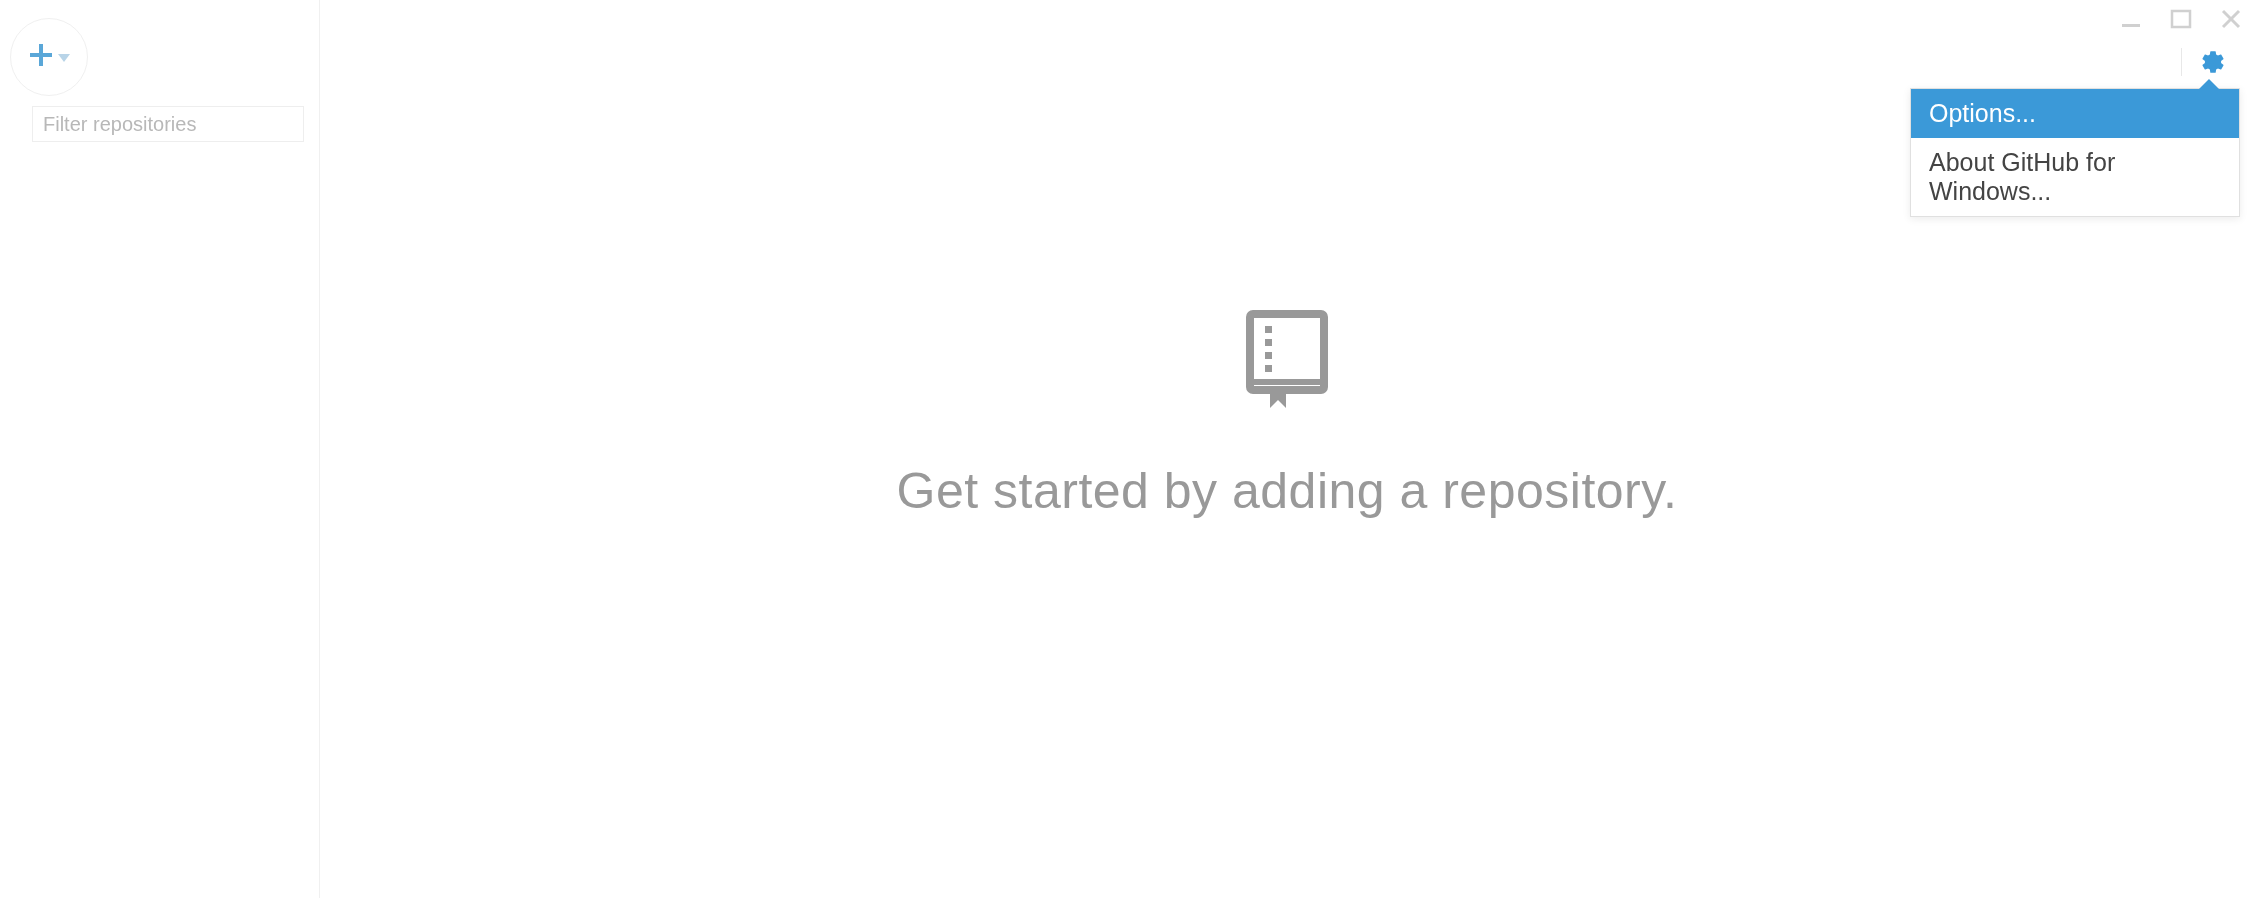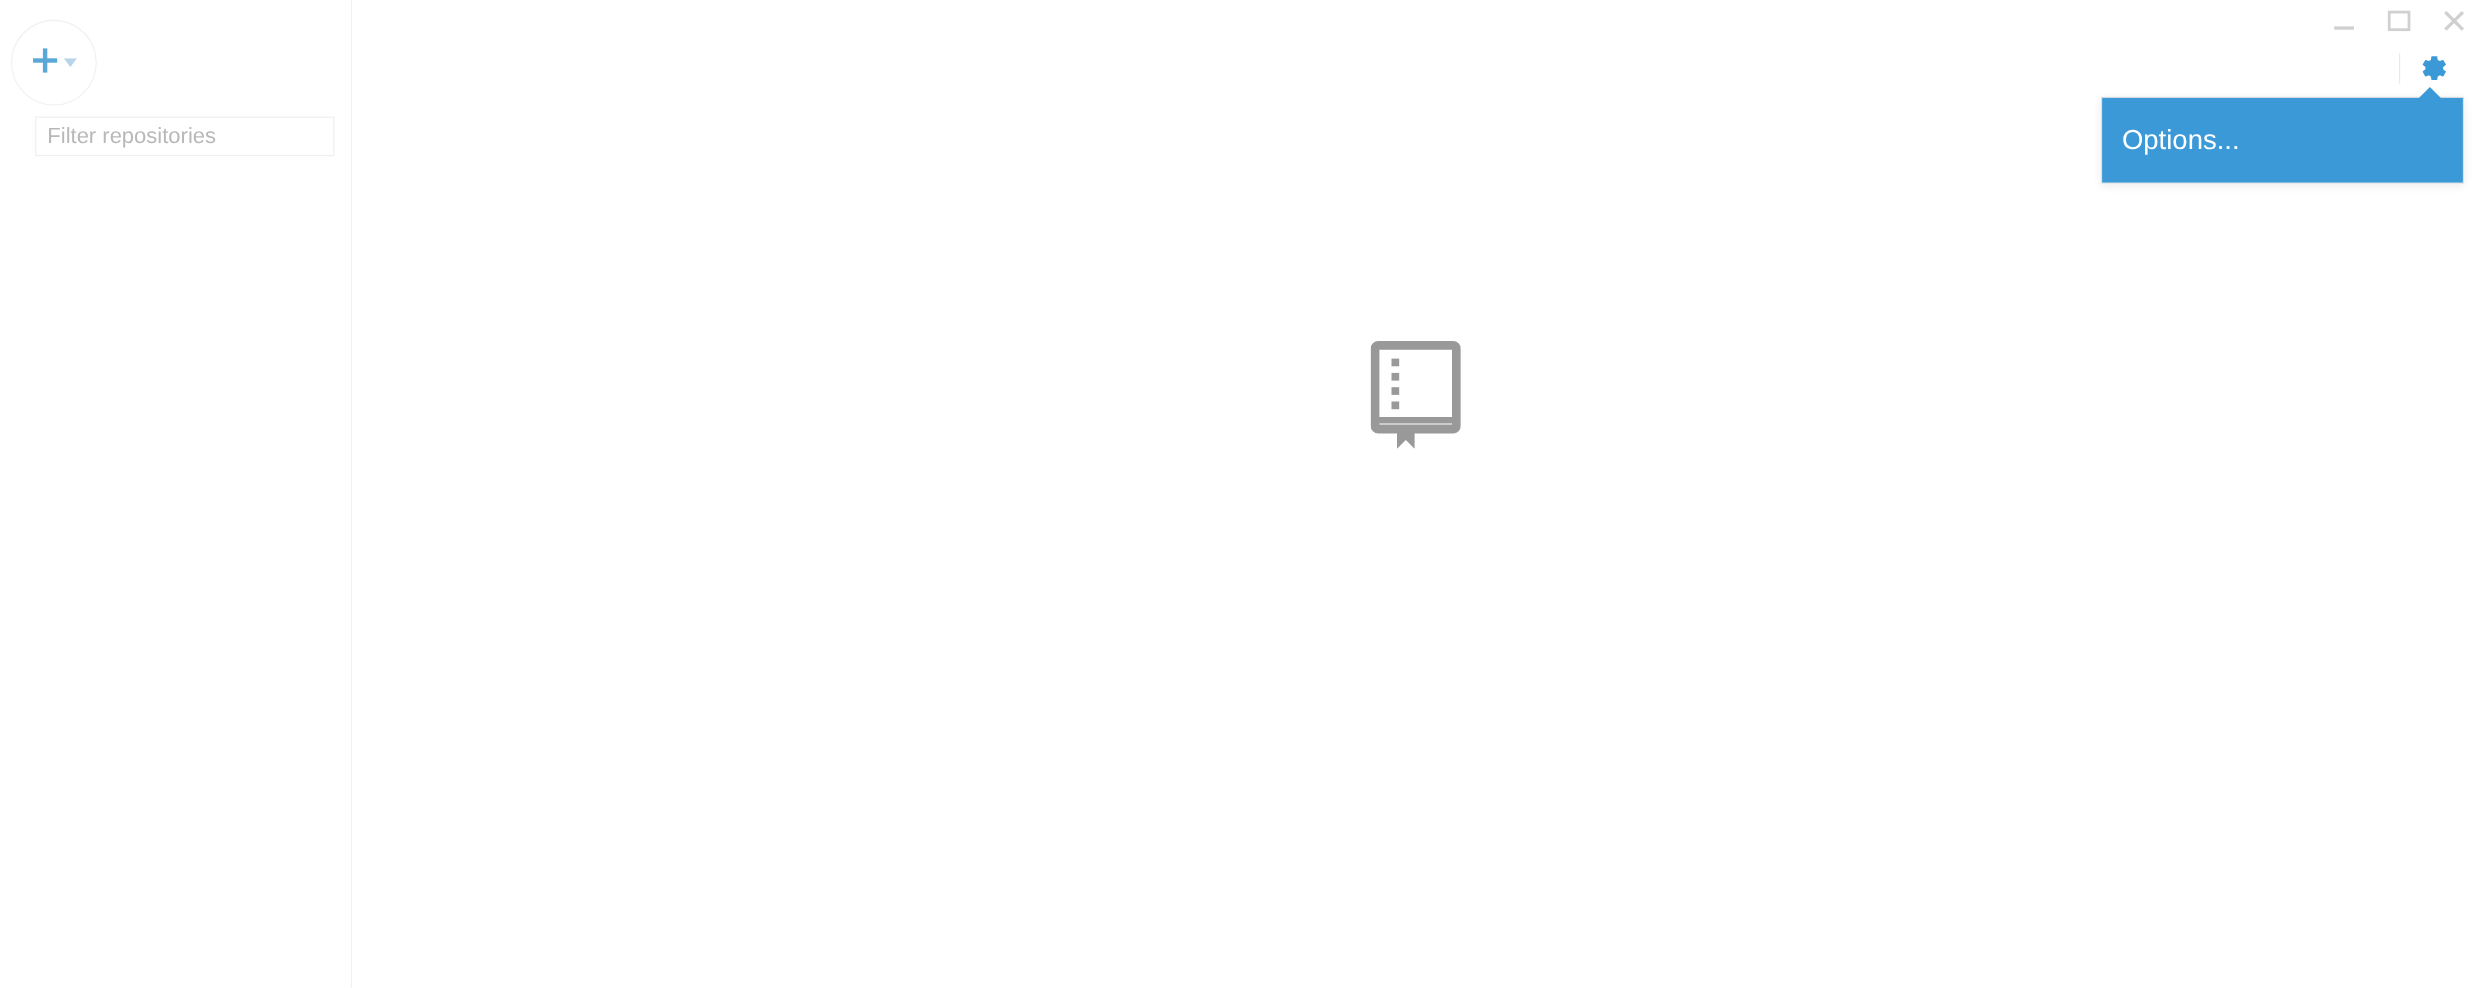--- a/index.html
+++ b/index.html
@@ -137,21 +137,21 @@
       top: -10px;
       right: 20px;
       width: 0;
       height: 0;
       border-left: 10px solid transparent;
       border-right: 10px solid transparent;
       border-bottom: 10px solid #3b99d8;
     }
     
     .menu-item {
-      padding: 24px 18px;
+      padding: 10px 18px;
       font-size: 25px;
       font-weight: 300;
       color: #444444;
       cursor: pointer;
     }
     
     .menu-item.selected {
       background: #3b99d8;
       color: #ffffff;
     }
@@ -227,35 +227,37 @@
     <div class="gear-button">
       <svg width="26" height="26" viewBox="0 0 24 24">
         <path fill="currentColor" d="M12,8A4,4 0 0,1 16,12A4,4 0 0,1 12,16A4,4 0 0,1 8,12A4,4 0 0,1 12,8M12,10A2,2 0 0,0 10,12A2,2 0 0,0 12,14A2,2 0 0,0 14,12A2,2 0 0,0 12,10M10,22C9.75,22 9.54,21.82 9.5,21.58L9.13,18.93C8.5,18.68 7.96,18.34 7.44,17.94L4.95,18.95C4.73,19.03 4.46,18.95 4.34,18.73L2.34,15.27C2.21,15.05 2.27,14.78 2.46,14.63L4.57,12.97L4.5,12L4.57,11L2.46,9.37C2.27,9.22 2.21,8.95 2.34,8.73L4.34,5.27C4.46,5.05 4.73,4.96 4.95,5.05L7.44,6.05C7.96,5.66 8.5,5.32 9.13,5.07L9.5,2.42C9.54,2.18 9.75,2 10,2H14C14.25,2 14.46,2.18 14.5,2.42L14.87,5.07C15.5,5.32 16.04,5.66 16.56,6.05L19.05,5.05C19.27,4.96 19.54,5.05 19.66,5.27L21.66,8.73C21.79,8.95 21.73,9.22 21.54,9.37L19.43,11L19.5,12L19.43,13L21.54,14.63C21.73,14.78 21.79,15.05 21.66,15.27L19.66,18.73C19.54,18.95 19.27,19.04 19.05,18.95L16.56,17.95C16.04,18.34 15.5,18.68 14.87,18.93L14.5,21.58C14.46,21.82 14.25,22 14,22H10Z"></path>
       </svg>
     </div>
   </div>
 
   <div class="dropdown-menu">
     <div class="dropdown-pointer"></div>
     <div class="menu-item selected">Options...</div>
+    <div class="menu-item">About GitHub for Windows...</div>
   </div>
 
   <div class="empty-state">
     <div class="empty-icon">
       <svg width="82" height="100" viewBox="0 0 82 100">
         <g fill="none" stroke="currentColor" stroke-width="8">
           <rect x="4" y="4" width="74" height="76" rx="3" fill="none"></rect>
         </g>
         <g fill="currentColor">
           <rect x="19" y="16" width="7" height="7"></rect>
           <rect x="19" y="29" width="7" height="7"></rect>
           <rect x="19" y="42" width="7" height="7"></rect>
           <rect x="19" y="55" width="7" height="7"></rect>
         </g>
         <g fill="currentColor">
           <path d="M 24 80 L 24 98 L 32 90 L 40 98 L 40 80 Z"></path>
         </g>
         <line x1="4" y1="72" x2="78" y2="72" stroke="currentColor" stroke-width="6"></line>
       </svg>
     </div>
+    <div class="empty-text">Get started by adding a repository.</div>
   </div>
 
 </div>
 
 </body></html>

